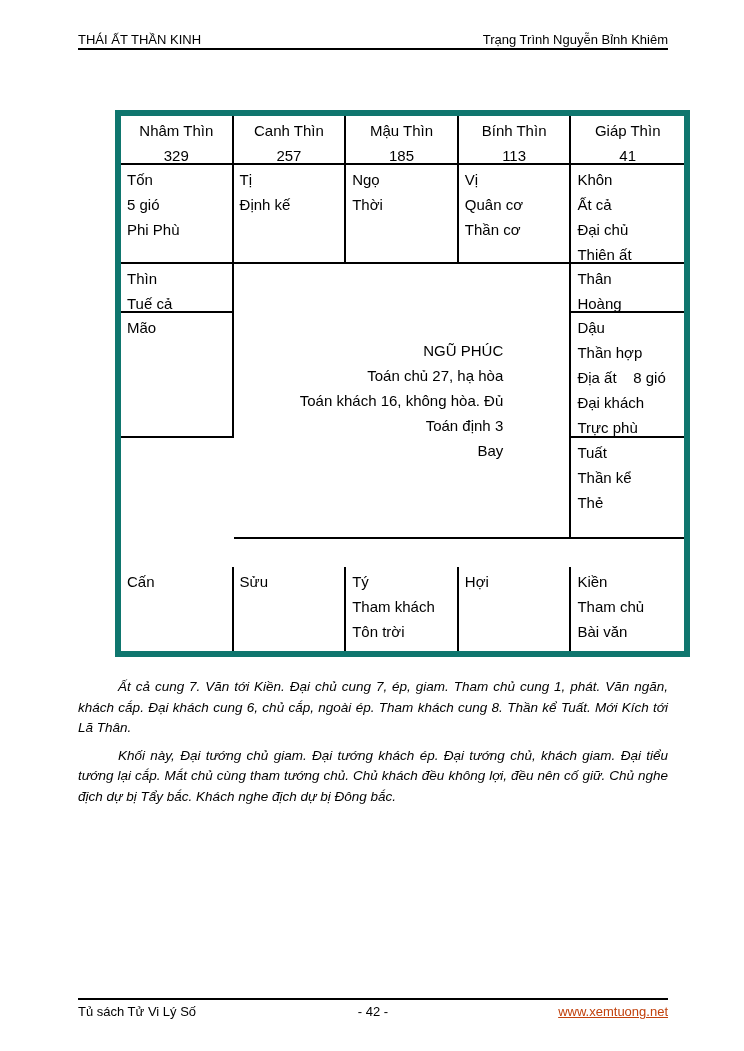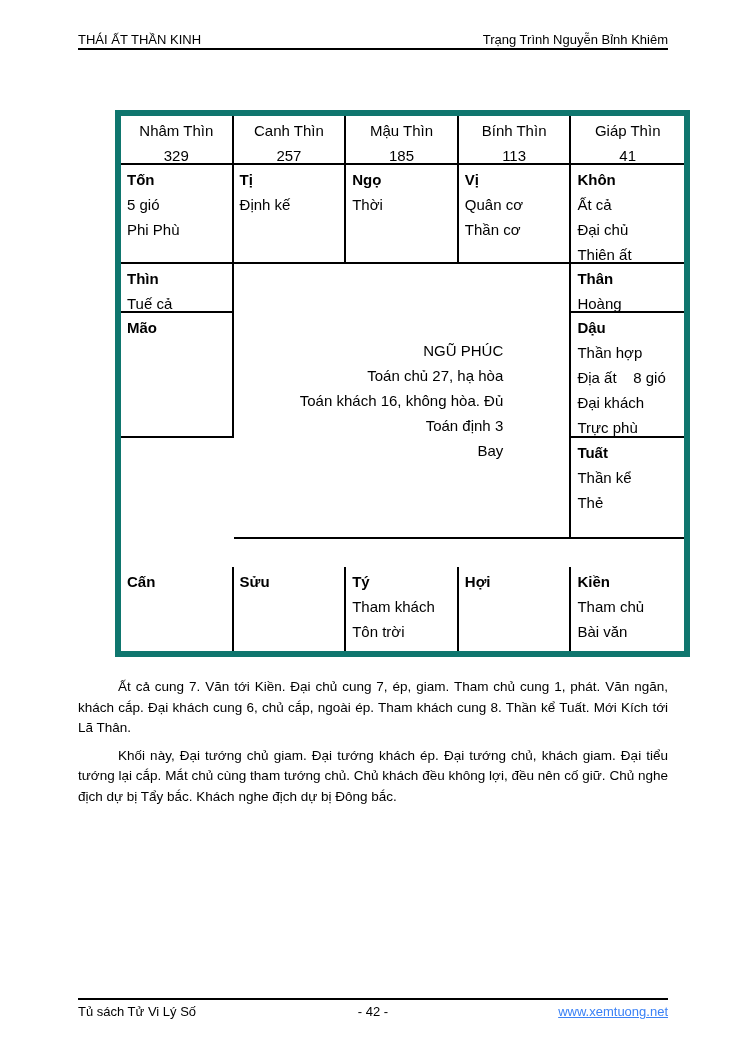--- a/index.html
+++ b/index.html
@@ -51,21 +51,21 @@
     line-height: 25px;
   }
   .cell {
     border-right: 2px solid #000;
     border-bottom: 2px solid #000;
     padding: 2px 5px 2px 6px;
     overflow: hidden;
   }
   .cell.last-col { border-right: none; }
   .cell.last-row { border-bottom: none; margin-top: 28px; }
-  .cell-title { font-weight: bold; }
+  .cell-title { font-weight: normal; }
   .cell-lines, .cell-title { white-space: pre-wrap; }
   .year-cell {
     text-align: center;
     padding: 2px 2px;
   }
   .center-cell {
     grid-column: 2 / 5;
     grid-row: 3 / 6;
     border-right: 2px solid #000;
     border-bottom: 2px solid #000;
@@ -80,20 +80,21 @@
 
   
   .body-text {
     position: absolute;
     left: 78px;
     top: 677px;
     width: 590px;
     font-size: 13.5px;
     line-height: 20.5px;
     text-align: justify;
+    font-style: italic;
   }
   .body-text p { text-indent: 40px; margin-bottom: 7px; }
 
   
   .footer-rule {
     position: absolute;
     left: 78px;
     top: 998px;
     width: 590px;
     height: 2px;
@@ -108,21 +109,21 @@
     justify-content: space-between;
     align-items: baseline;
     font-size: 13px;
   }
   .footer-center {
     position: absolute;
     left: 0;
     width: 100%;
     text-align: center;
   }
-  .footer-link { text-decoration: underline; color: #3b82f6; cursor: pointer; }
+  .footer-link { text-decoration: underline; color: #c2410c; cursor: pointer; }
   .page-footer { position: absolute; }
   .page-footer .slot-left, .page-footer .slot-right { position: relative; z-index: 1; background: transparent; }
 </style>
 </head>
 <body>
 
 <div class="page">
 
   <div class="page-header">
     <span>THÁI ẤT THẦN KINH</span>

